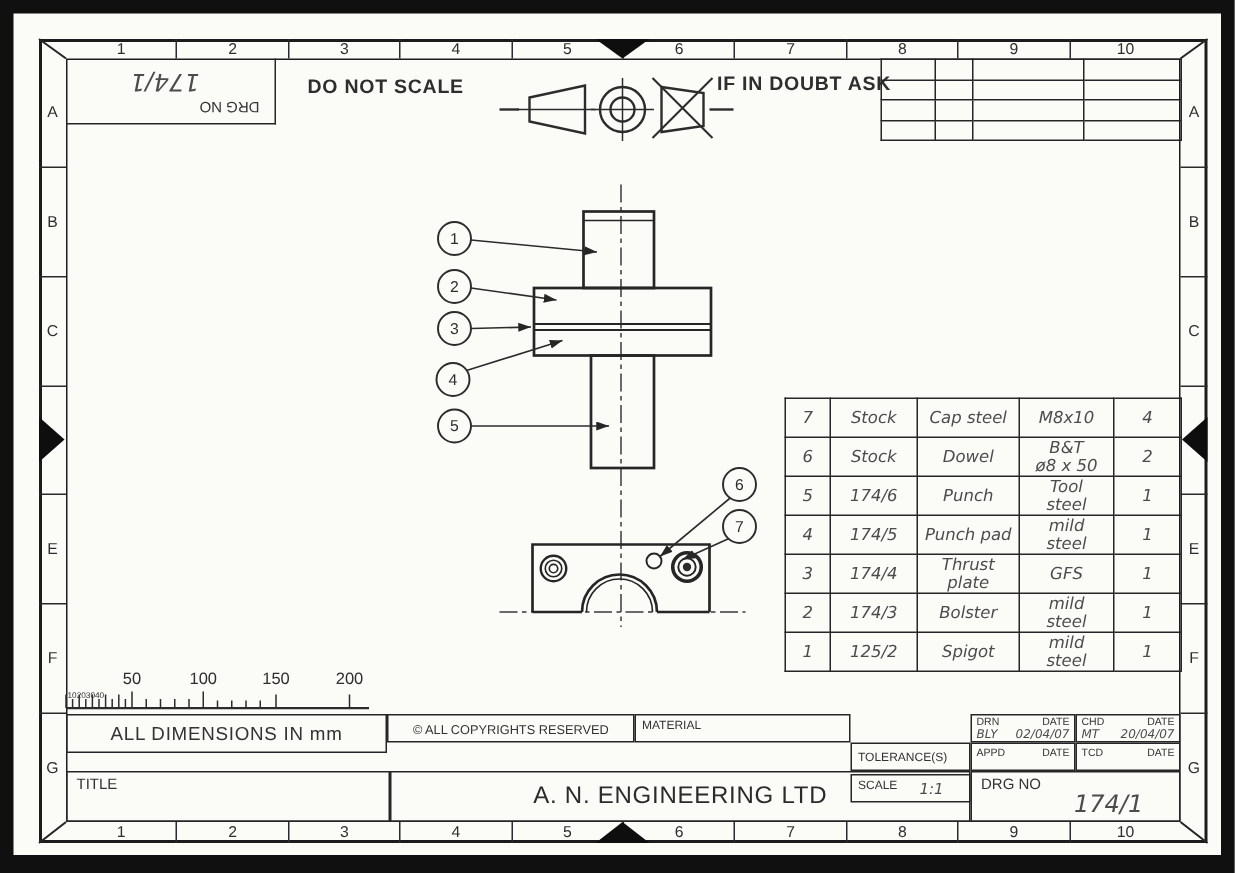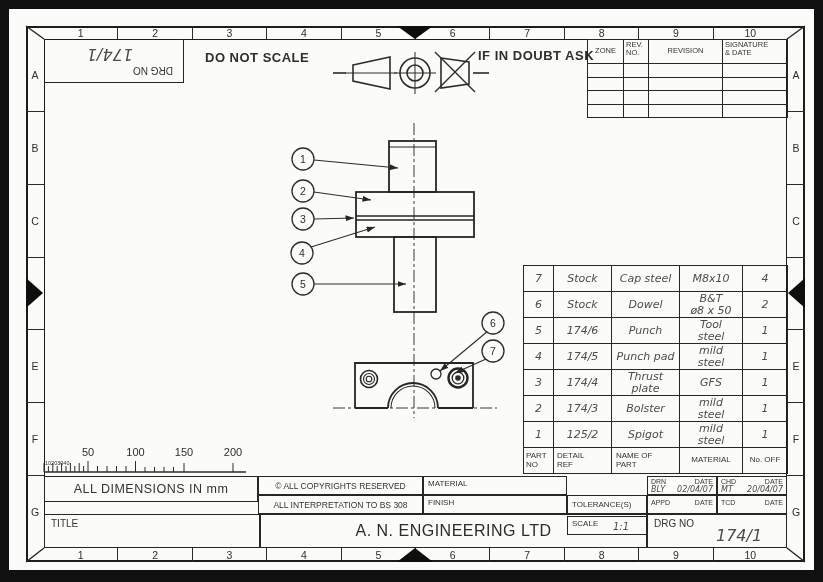--- a/index.html
+++ b/index.html
@@ -103,28 +103,20 @@
 
   <div class="abs" style="left:587px;top:39px;">
     <table class="rev" style="width:200px;">
       <colgroup>
           <col style="width:36px">
           <col style="width:25px">
           <col style="width:74px">
           <col style="width:65px">
         </colgroup>
       <tbody>
-          <tr style="height:24px;">
-        <td style="text-align:center;vertical-align:middle;">ZONE</td>
-        <td class="pre">REV.
-NO.</td>
-        <td style="text-align:center;vertical-align:middle;">REVISION</td>
-        <td class="pre">SIGNATURE
-&amp; DATE</td>
-      </tr>
       <tr style="height:13.5px;">
             <td></td>
             <td></td>
             <td></td>
             <td></td>
           </tr>
       <tr style="height:13.5px;">
             <td></td>
             <td></td>
             <td></td>
@@ -204,42 +196,28 @@
         <td class="val hand">1</td>
       </tr>
       <tr style="height:26px;">
         <td class="val hand">1</td>
         <td class="val hand">125/2</td>
         <td class="val hand pre">Spigot</td>
         <td class="val hand pre">mild
 steel</td>
         <td class="val hand">1</td>
       </tr>
-      <tr style="height:26px;">
-        <td class="hdr pre" style="text-align:left;padding-left:2px;">PART
-NO</td>
-        <td class="hdr pre" style="text-align:left;padding-left:3px;">DETAIL
-REF</td>
-        <td class="hdr pre" style="text-align:left;padding-left:4px;">NAME OF
-PART</td>
-        <td class="hdr">MATERIAL</td>
-        <td class="hdr">No. OFF</td>
-      </tr>
     </tbody>
       </table>
   </div>
 
   <div class="abs box" style="left:44px;top:476px;width:214px;height:26px;display:flex;align-items:center;justify-content:center;font-size:12.5px;letter-spacing:.5px;">ALL DIMENSIONS IN mm</div>
   <div class="abs box" style="left:258px;top:476px;width:165px;height:19px;display:flex;align-items:center;justify-content:center;font-size:8.5px;">© ALL COPYRIGHTS RESERVED</div>
-  <div class="abs box" style="left:258px;top:495px;width:165px;height:19px;display:flex;align-items:center;justify-content:center;font-size:8.5px;">ALL INTERPRETATION TO BS 308</div>
   <div class="abs box" style="left:423px;top:476px;width:144px;height:19px;">
     <span class="abs lbl" style="left:4px;top:2px;">MATERIAL</span>
-  </div>
-  <div class="abs box" style="left:423px;top:495px;width:144px;height:19px;">
-    <span class="abs lbl" style="left:4px;top:2px;">FINISH</span>
   </div>
   <div class="abs box" style="left:567px;top:476px;width:80px;height:19px;margin-top:40px;">
     <span class="abs lbl" style="left:4px;top:2px;">SCALE</span>
     <span class="abs hand" style="left:45px;top:4px;font-size:10px;">1:1</span>
   </div>
   <div class="abs box" style="left:567px;top:495px;width:80px;height:19px;display:flex;align-items:center;">
     <span class="lbl" style="padding-left:4px;">TOLERANCE(S)</span>
   </div>
   <div class="abs box" style="left:647px;top:476px;width:70px;height:19px;padding:1px 3px;">
     <div style="display:flex;justify-content:space-between;font-size:7px;">

